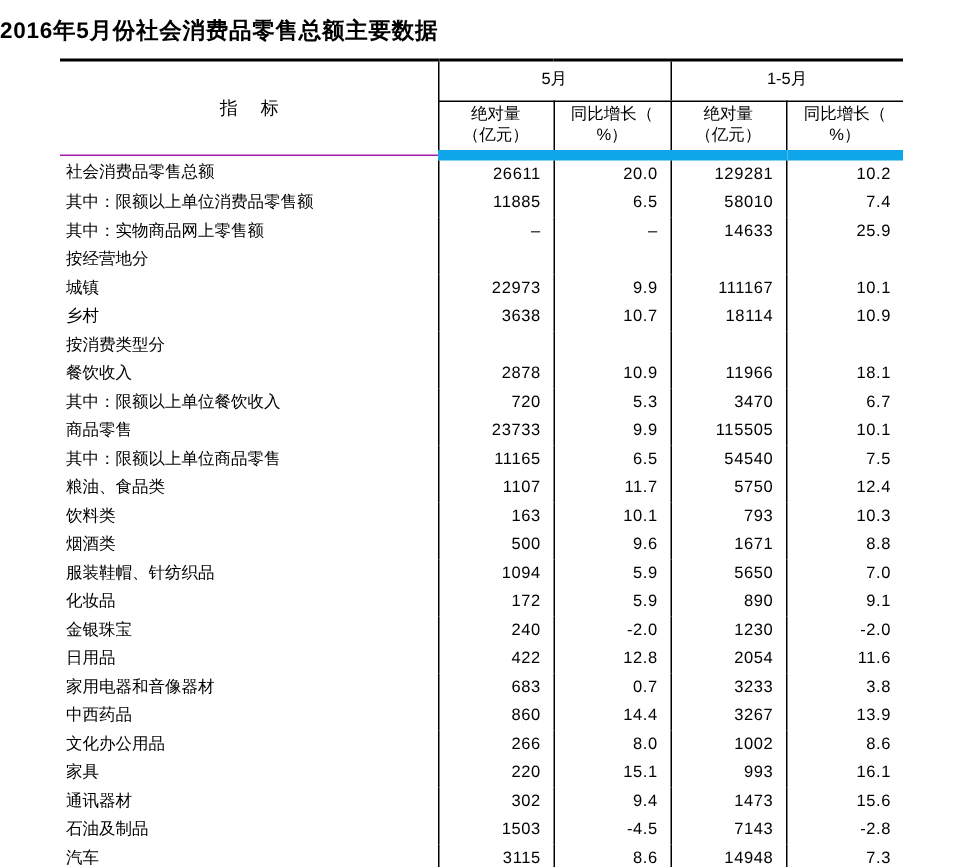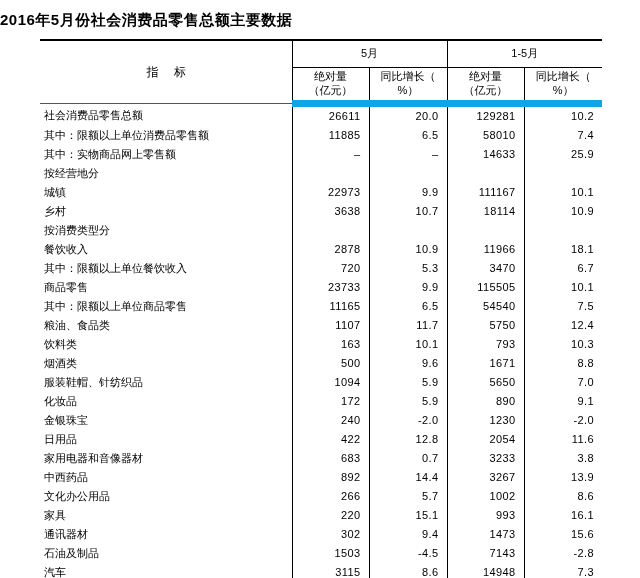--- a/index.html
+++ b/index.html
@@ -274,29 +274,29 @@
           </tr>
           <tr>
             <td class="label ind3">家用电器和音像器材</td>
             <td class="num">683</td>
             <td class="num">0.7</td>
             <td class="num">3233</td>
             <td class="num">3.8</td>
           </tr>
           <tr>
             <td class="label ind3">中西药品</td>
-            <td class="num">892</td>
+            <td class="num">860</td>
             <td class="num">14.4</td>
             <td class="num">3267</td>
             <td class="num">13.9</td>
           </tr>
           <tr>
             <td class="label ind3">文化办公用品</td>
             <td class="num">266</td>
-            <td class="num">5.7</td>
+            <td class="num">8.0</td>
             <td class="num">1002</td>
             <td class="num">8.6</td>
           </tr>
           <tr>
             <td class="label ind3">家具</td>
             <td class="num">220</td>
             <td class="num">15.1</td>
             <td class="num">993</td>
             <td class="num">16.1</td>
           </tr>

